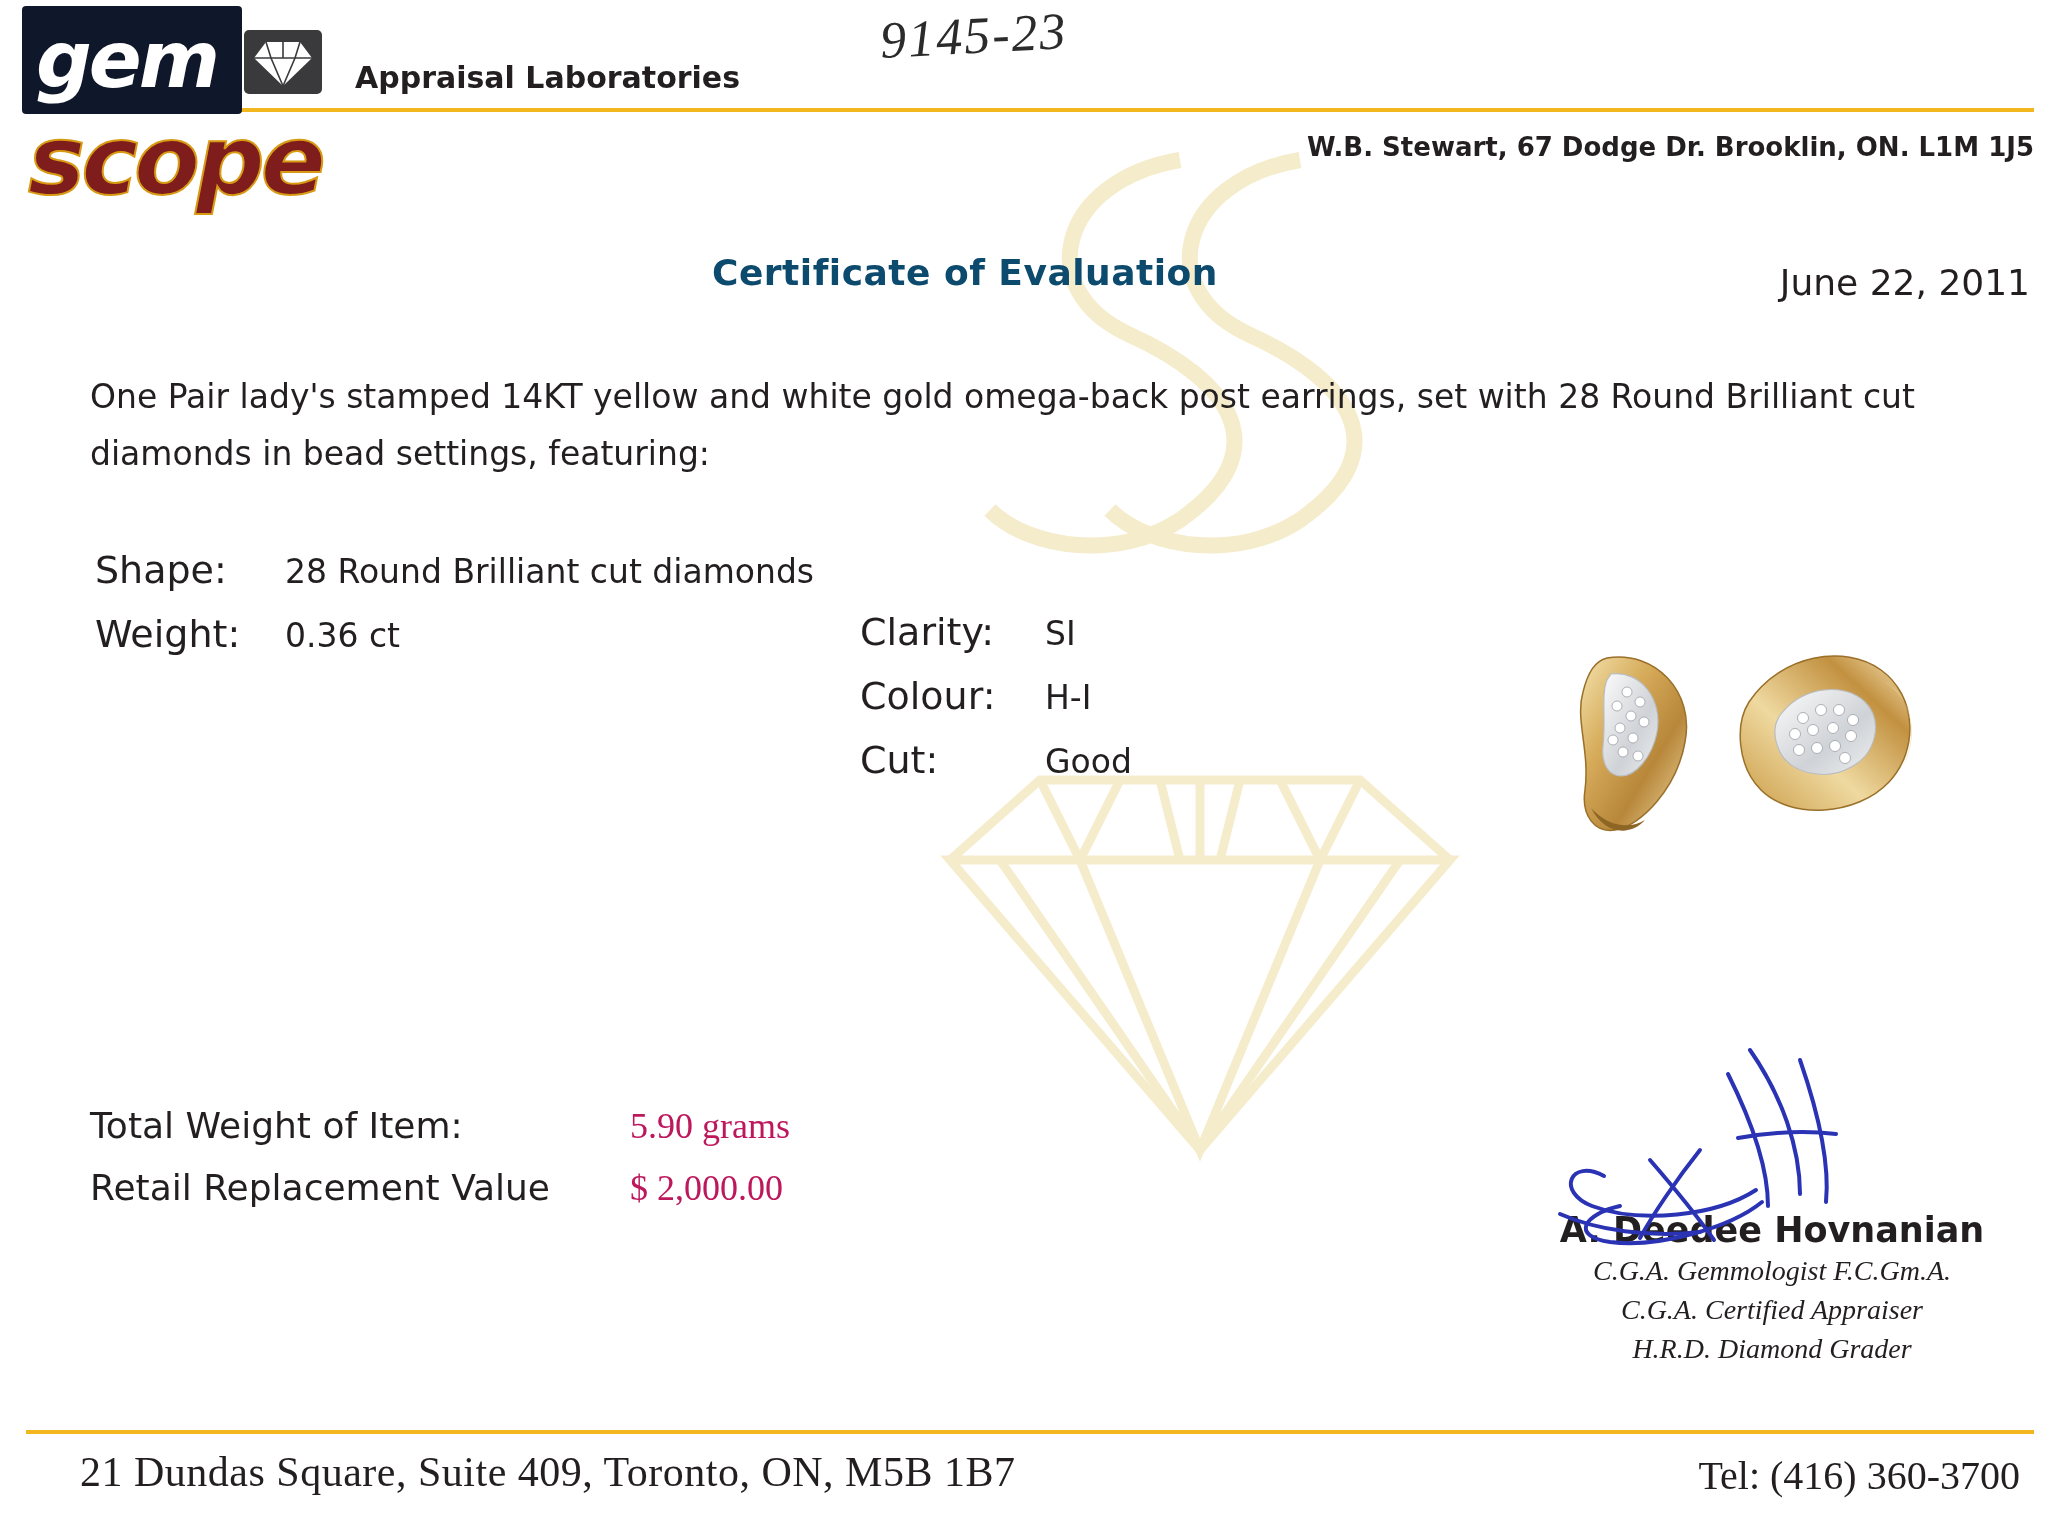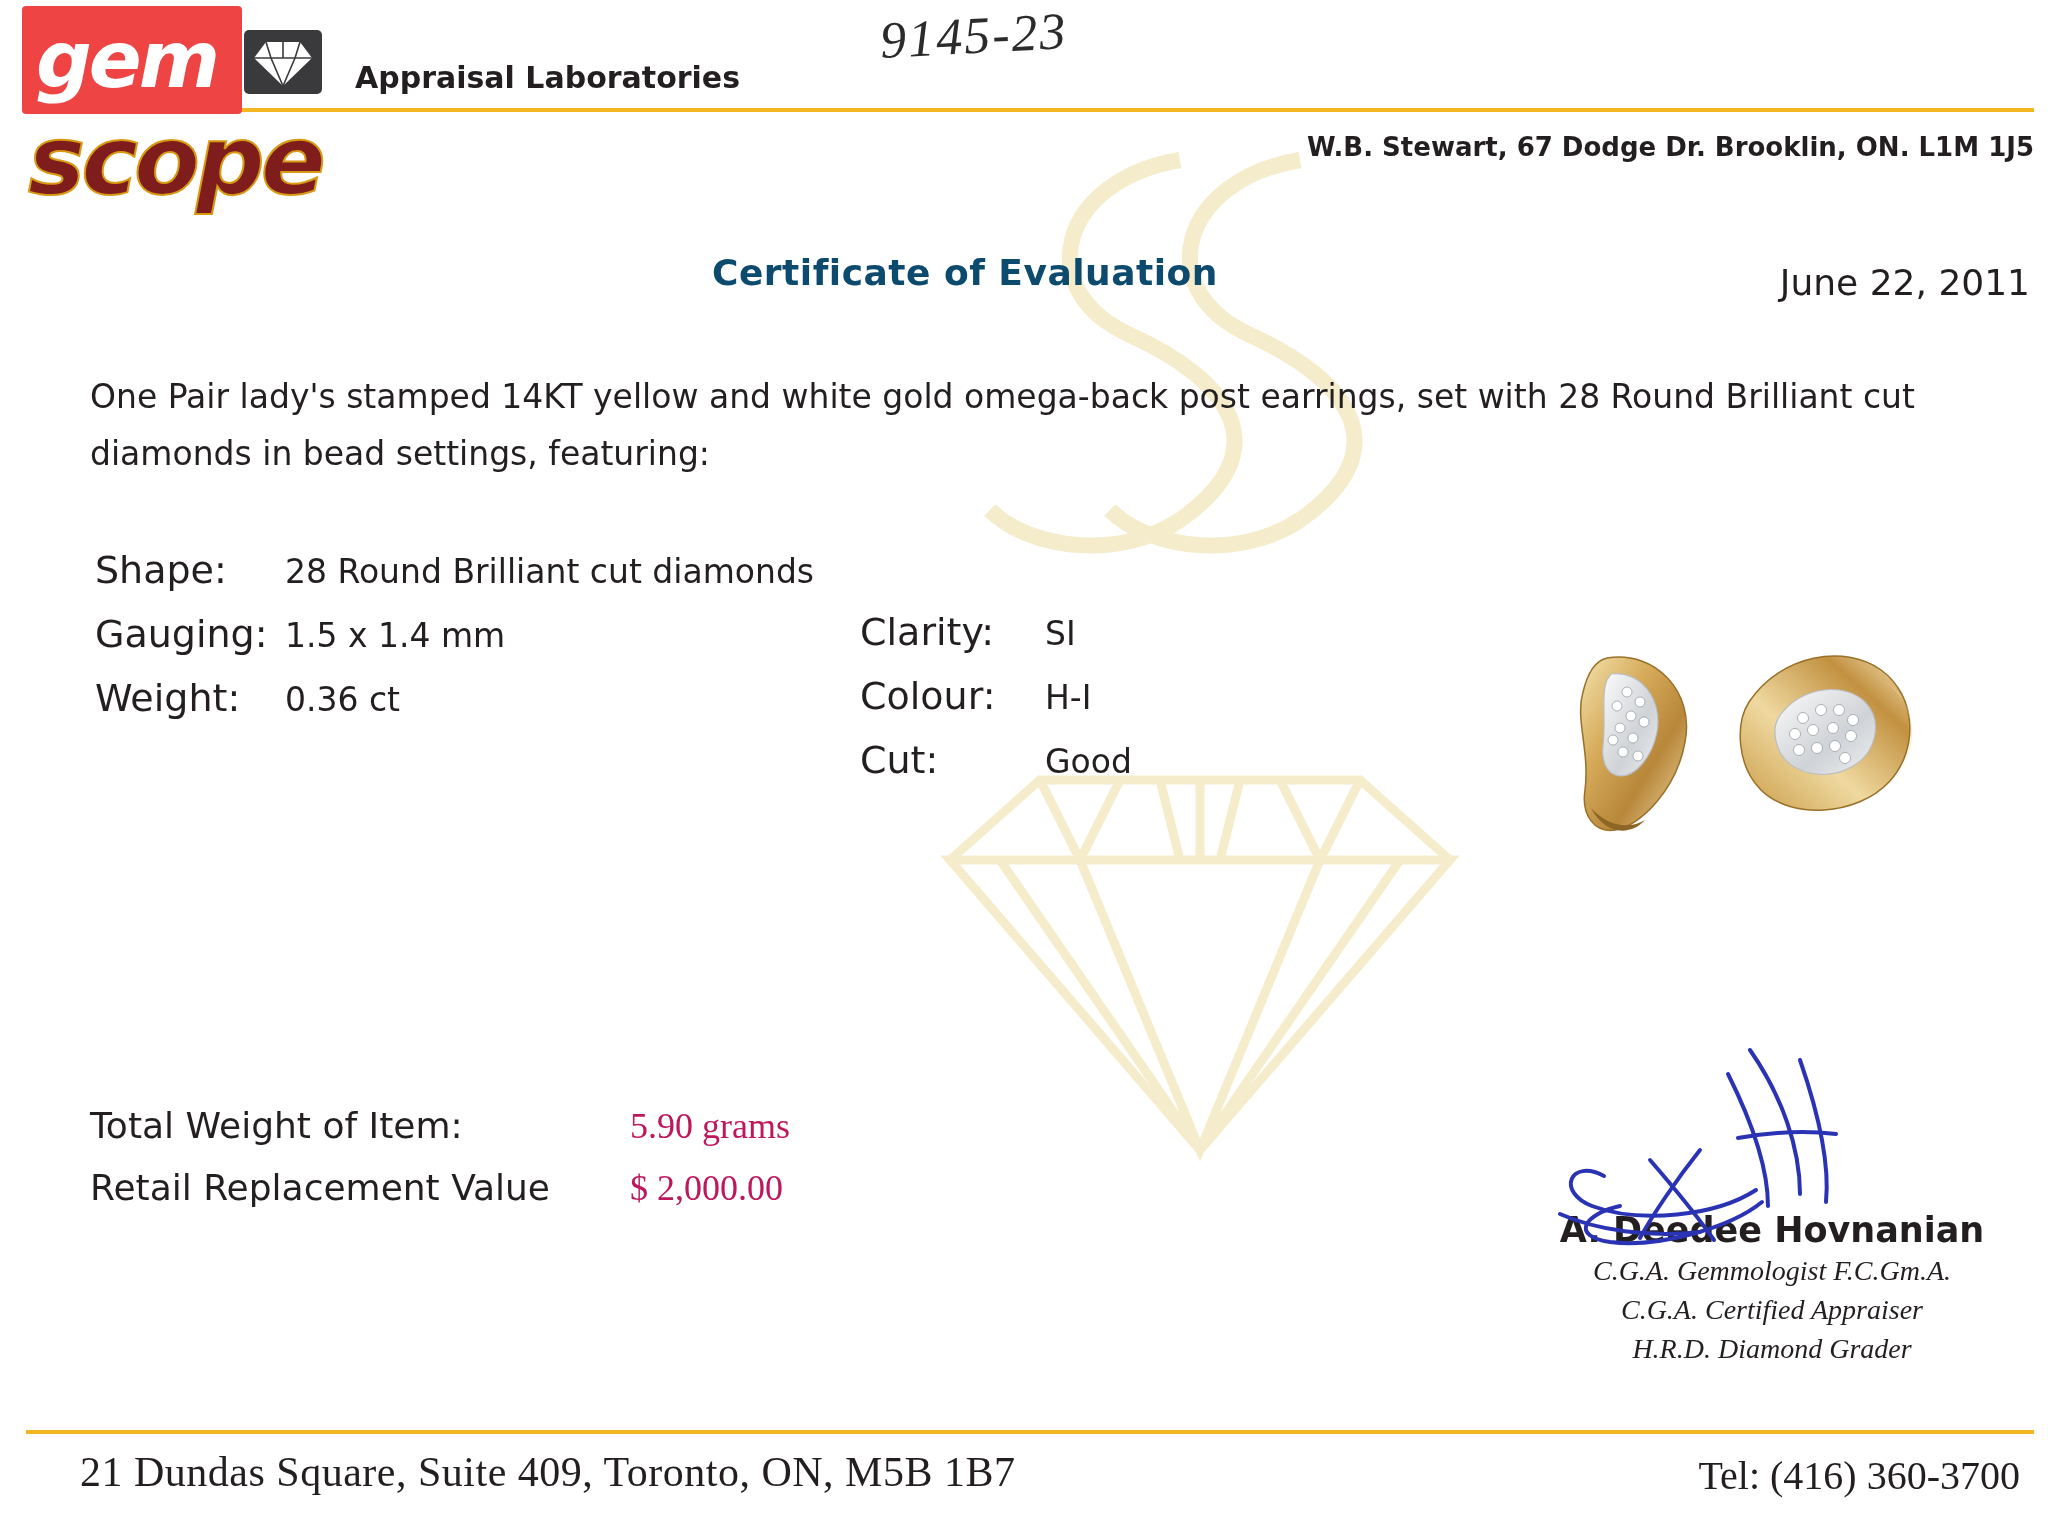--- a/index.html
+++ b/index.html
@@ -38,21 +38,21 @@
     width: 330px;
     height: 228px;
     z-index: 3;
   }
   .logo-gem {
     position: absolute;
     left: 0px;
     top: 0px;
     width: 220px;
     height: 108px;
-    background: #ef4444;
+    background: #0f172a;
     border-radius: 4px;
   }
   .logo-gem-text {
     position: absolute;
     left: 14px;
     top: 6px;
     font-family: "DejaVu Sans", sans-serif;
     font-weight: bold;
     font-style: italic;
     font-size: 78px;
@@ -357,24 +357,20 @@
 
   <div class="cert-title">Certificate of Evaluation</div>
   <div class="cert-date">June 22, 2011</div>
 
   <div class="desc">One Pair lady's  stamped 14KT yellow and white gold omega-back post earrings, set with 28 Round Brilliant cut diamonds  in bead settings, featuring:</div>
 
   <div class="spec-left">
     <div class="spec-row">
       <span class="spec-label">Shape:</span>
       <span class="spec-value">28 Round Brilliant cut diamonds</span>
-    </div>
-    <div class="spec-row">
-      <span class="spec-label">Gauging:</span>
-      <span class="spec-value">1.5 x 1.4 mm</span>
     </div>
     <div class="spec-row">
       <span class="spec-label">Weight:</span>
       <span class="spec-value">0.36 ct</span>
     </div>
   </div>
 
   <div class="spec-right">
     <div class="spec-row">
       <span class="spec-label">Clarity:</span>

